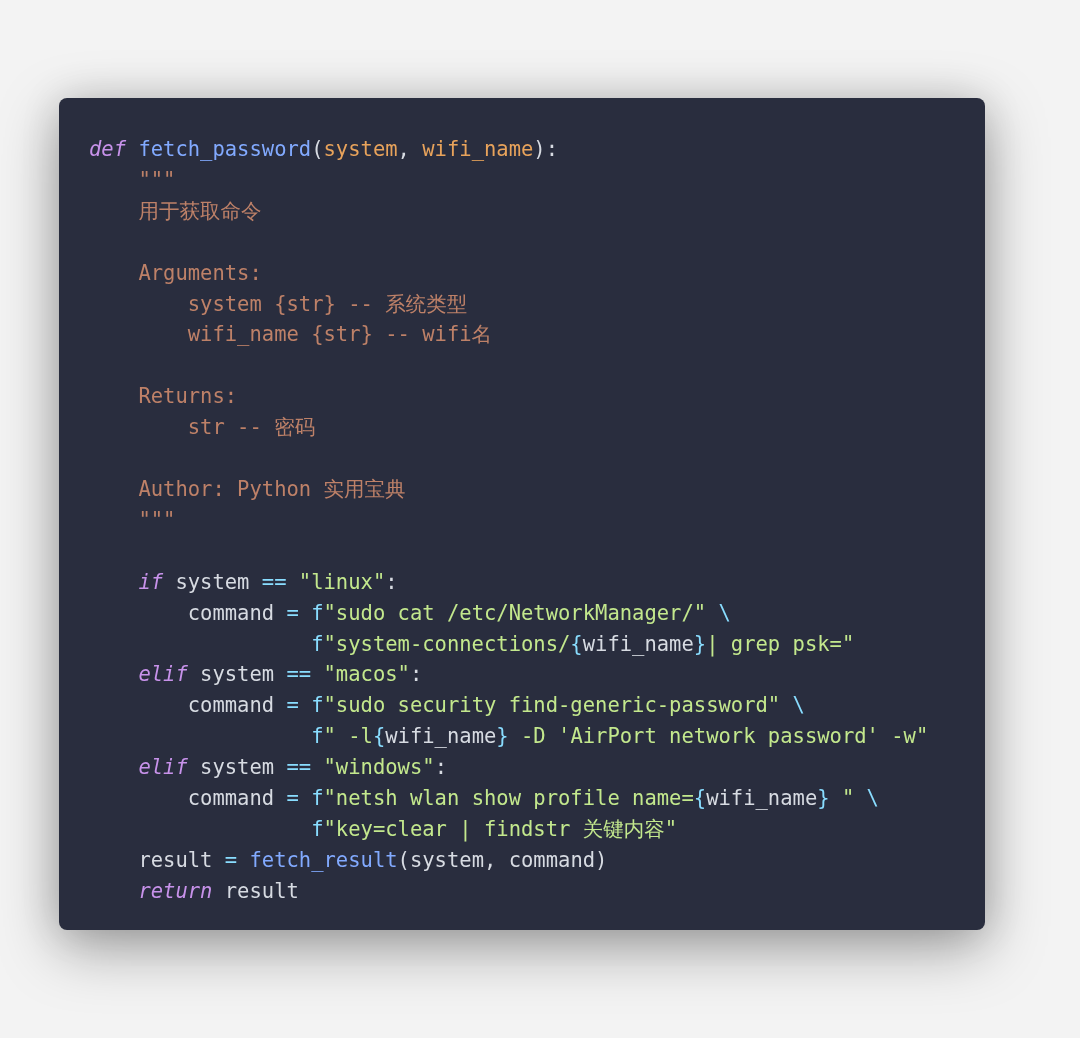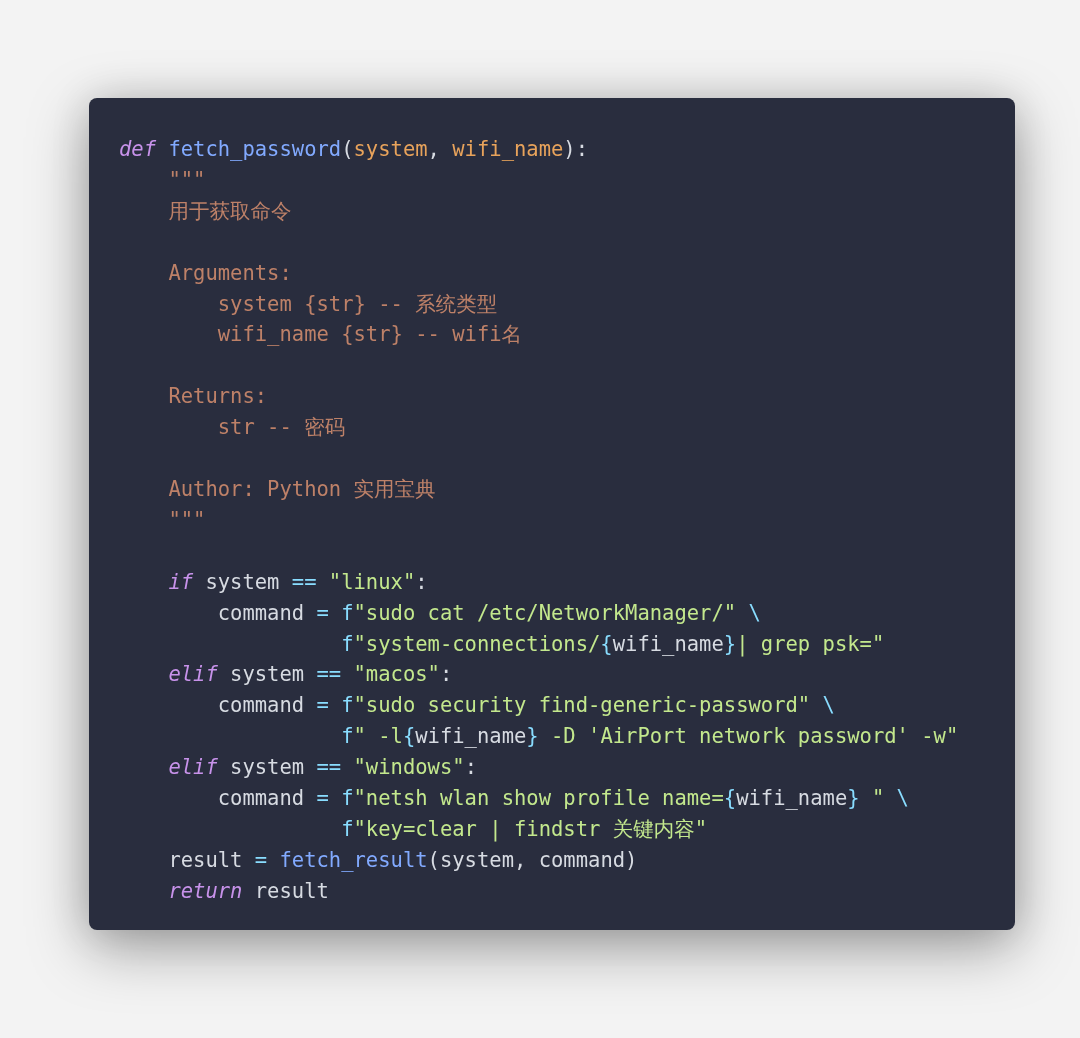--- a/index.html
+++ b/index.html
@@ -5,21 +5,21 @@
   html, body {
     margin: 0;
     padding: 0;
     width: 1080px;
     height: 1038px;
     background: #f3f3f3;
     font-family: "Consolas", "Menlo", "Monaco", "DejaVu Sans Mono", monospace;
   }
   .wrap {
     position: absolute;
-    left: 89px;
+    left: 59px;
     top: 98px;
     width: 926px;
     height: 832px;
     background: #292d3e;
     border-radius: 8px;
     box-shadow: 0 18px 60px rgba(0,0,0,0.35), 0 0 40px rgba(0,0,0,0.12);
     overflow: hidden;
   }
   pre.code {
     margin: 0;

